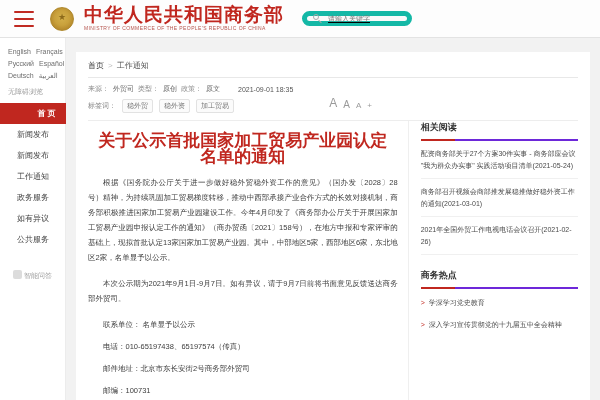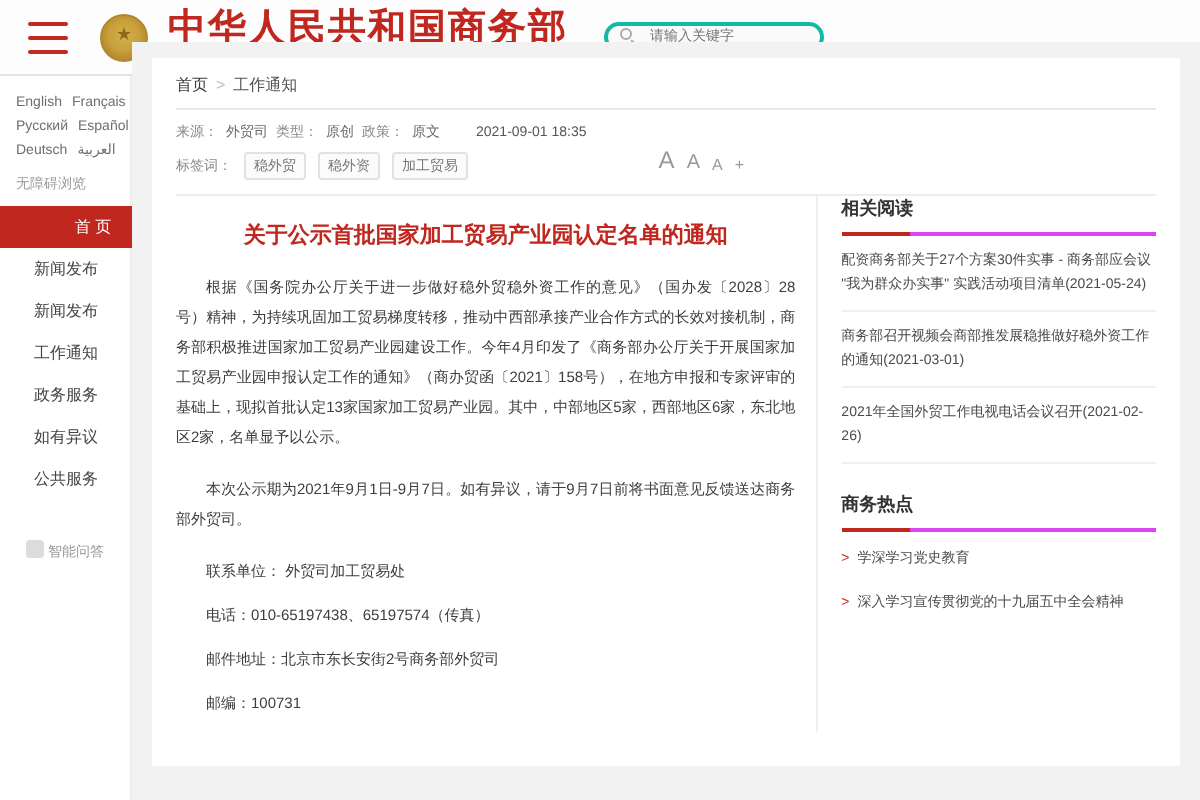--- a/index.html
+++ b/index.html
@@ -53,21 +53,21 @@
     font-family: "Liberation Serif", serif;
     text-align: right;
   }
   .title-en {
     font-size: 5px; color: #b5554e; letter-spacing: .4px;
     line-height: 8px; margin-top: 1px;
   }
   .search-box {
     margin-left: 18px;
     width: 110px; height: 15px;
-    border: 2px solid #14b8a6; border-radius: 9px;
+    border: 5px solid #14b8a6; border-radius: 9px;
     background: #fafafa;
     display: flex; align-items: center;
     padding: 0 6px;
     text-decoration: underline;
   }
   .search-ic { width: 9px; height: 9px; position: relative; flex: 0 0 auto; }
   .search-ic i {
     position: absolute; width: 6px; height: 6px; border: 1px solid #aaa;
     border-radius: 50%; left: 0; top: 0;
   }
@@ -97,32 +97,32 @@
     margin-top: 5px; margin-bottom: 6px;
   }
   .nav {
     margin-top: 2px; width: 66px;
   }
   .nav-item {
     height: 21px; line-height: 21px;
     font-size: 8px; color: #444; text-align: center;
   }
   .nav-item.active {
-    background: #c0271f; color: #fff; font-weight: normal; padding-left: 27px;
+    background: #c0271f; color: #fff; font-weight: bold; padding-left: 27px;
   }
   .nav-tail {
     margin-top: 20px; font-size: 7px; color: #9b9b9b; text-align: center;
   }
   .nav-tail .bot {
     display: inline-block; width: 9px; height: 9px; border-radius: 2px;
     background: #dcdcdc; vertical-align: -1px; margin-right: 2px;
   }
   
   .content {
-    position: absolute; left: 66px; top: 21px;
+    position: absolute; left: 66px; top: 44px;
     width: 534px; bottom: 0;
     background: #f2f2f2;
     padding: 8px 10px 0 10px;
   }
   .card {
     background: #ffffff;
     width: 100%; height: 354px;
     padding: 8px 12px;
     position: relative;
   }
@@ -162,39 +162,39 @@
   .fs-m { font-size: 10px; }
   .fs-s { font-size: 8px; }
   .divider {
     border-bottom: 1px solid #ededed; margin: 7px 0 0 0;
   }
   .main-split { display: flex; margin-top: 0; }
   .article {
     width: 322px; padding-right: 10px; border-right: 1px solid #efefef;
   }
   .art-title {
-    font-size: 11px; font-weight: bold; color: #c0271f;
+    font-size: 17px; font-weight: bold; color: #c0271f;
     text-align: center; line-height: 16px;
     margin: 12px 4px 10px 4px;
     font-family: "Liberation Serif", serif;
   }
   .art-p {
     font-size: 7.5px; color: #3d3d3d; line-height: 15px;
     text-align: justify; margin: 0 0 11px 0;
     text-indent: 15px;
   }
   .contact-line {
     font-size: 7.5px; color: #3d3d3d; line-height: 15px;
     margin: 0 0 7px 0; padding-left: 15px;
   }
   
   .rail { width: 170px; padding-left: 12px; }
   .rail-h {
     font-size: 9px; font-weight: bold; color: #333;
-    padding-bottom: 5px; border-bottom: 2px solid #d946ef;
+    padding-bottom: 5px; border-bottom: 2px solid #6d28d9;
     position: relative;
   }
   .rail-h::after {
     content: ""; position: absolute; left: 0; bottom: -2px;
     width: 34px; height: 2px; background: #c0271f;
   }
   .rail-item {
     font-size: 7px; color: #4a4a4a; line-height: 12px;
     padding: 7px 0 6px 0; border-bottom: 1px solid #f0f0f0;
   }
@@ -296,21 +296,21 @@
       </div>
 
       <div class="divider"></div>
 
       <div class="main-split">
 
         <div class="article">
           <div class="art-title">关于公示首批国家加工贸易产业园认定名单的通知</div>
           <p class="art-p">根据《国务院办公厅关于进一步做好稳外贸稳外资工作的意见》（国办发〔2028〕28号）精神，为持续巩固加工贸易梯度转移，推动中西部承接产业合作方式的长效对接机制，商务部积极推进国家加工贸易产业园建设工作。今年4月印发了《商务部办公厅关于开展国家加工贸易产业园申报认定工作的通知》（商办贸函〔2021〕158号），在地方申报和专家评审的基础上，现拟首批认定13家国家加工贸易产业园。其中，中部地区5家，西部地区6家，东北地区2家，名单显予以公示。</p>
           <p class="art-p">本次公示期为2021年9月1日-9月7日。如有异议，请于9月7日前将书面意见反馈送达商务部外贸司。</p>
-          <div class="contact-line">联系单位： 外贸司加工贸易处</div>
+          <div class="contact-line">联系单位： 名单显予以公示</div>
           <div class="contact-line">电话：010-65197438、65197574（传真）</div>
           <div class="contact-line">邮件地址：北京市东长安街2号商务部外贸司</div>
           <div class="contact-line">邮编：100731</div>
         </div>
 
         <div class="rail">
           <div class="rail-h">相关阅读</div>
           <div class="rail-item">配资商务部关于27个方案30件实事 - 商务部应会议 "我为群众办实事" 实践活动项目清单(2021-05-24)</div>
           <div class="rail-item">商务部召开视频会商部推发展稳推做好稳外资工作的通知(2021-03-01)</div>
           <div class="rail-item">2021年全国外贸工作电视电话会议召开(2021-02-26)</div>

